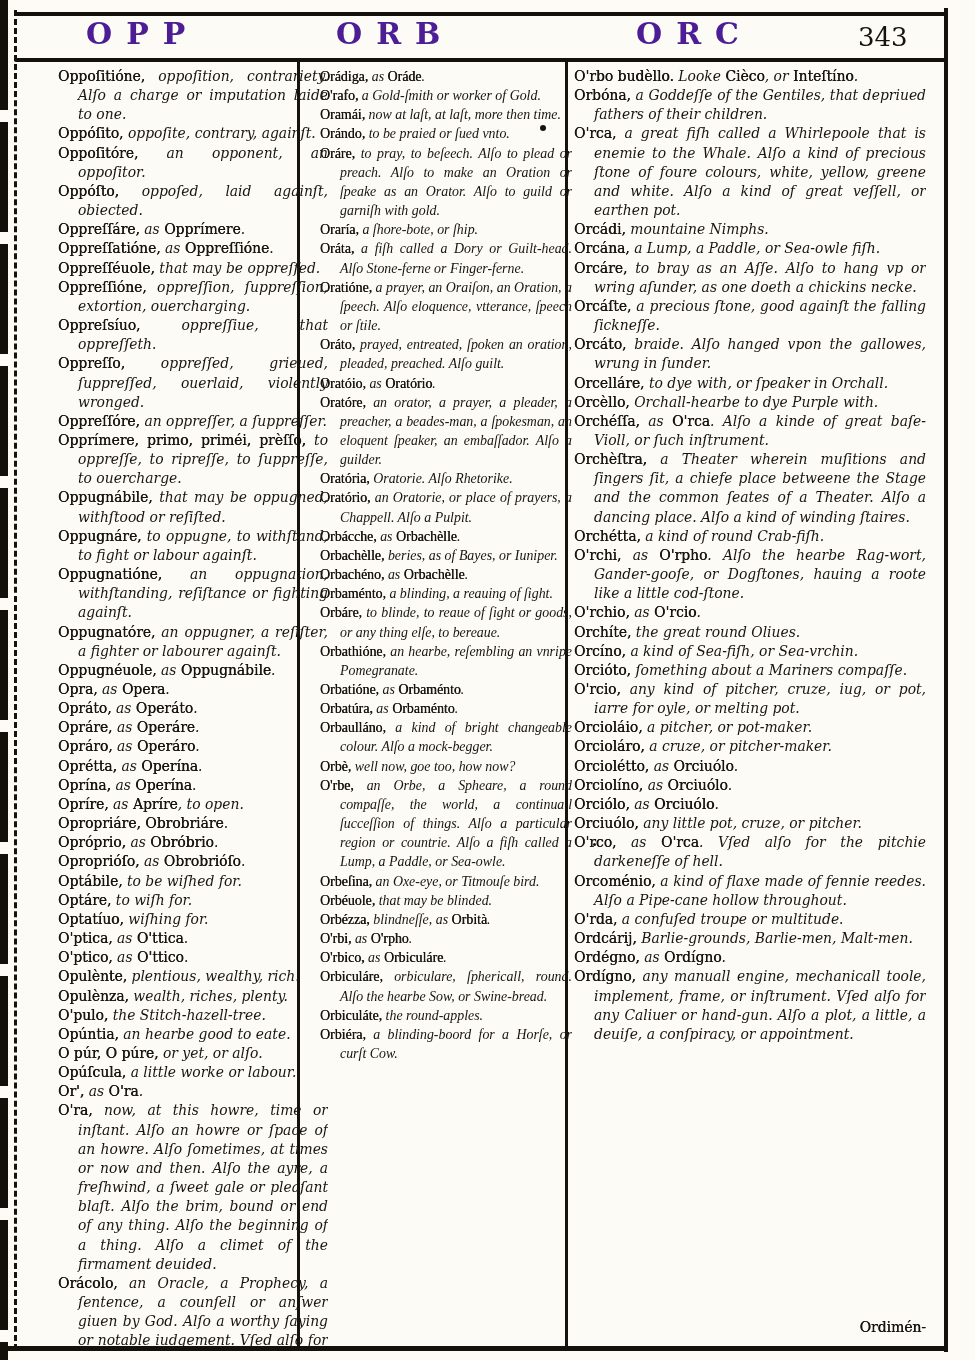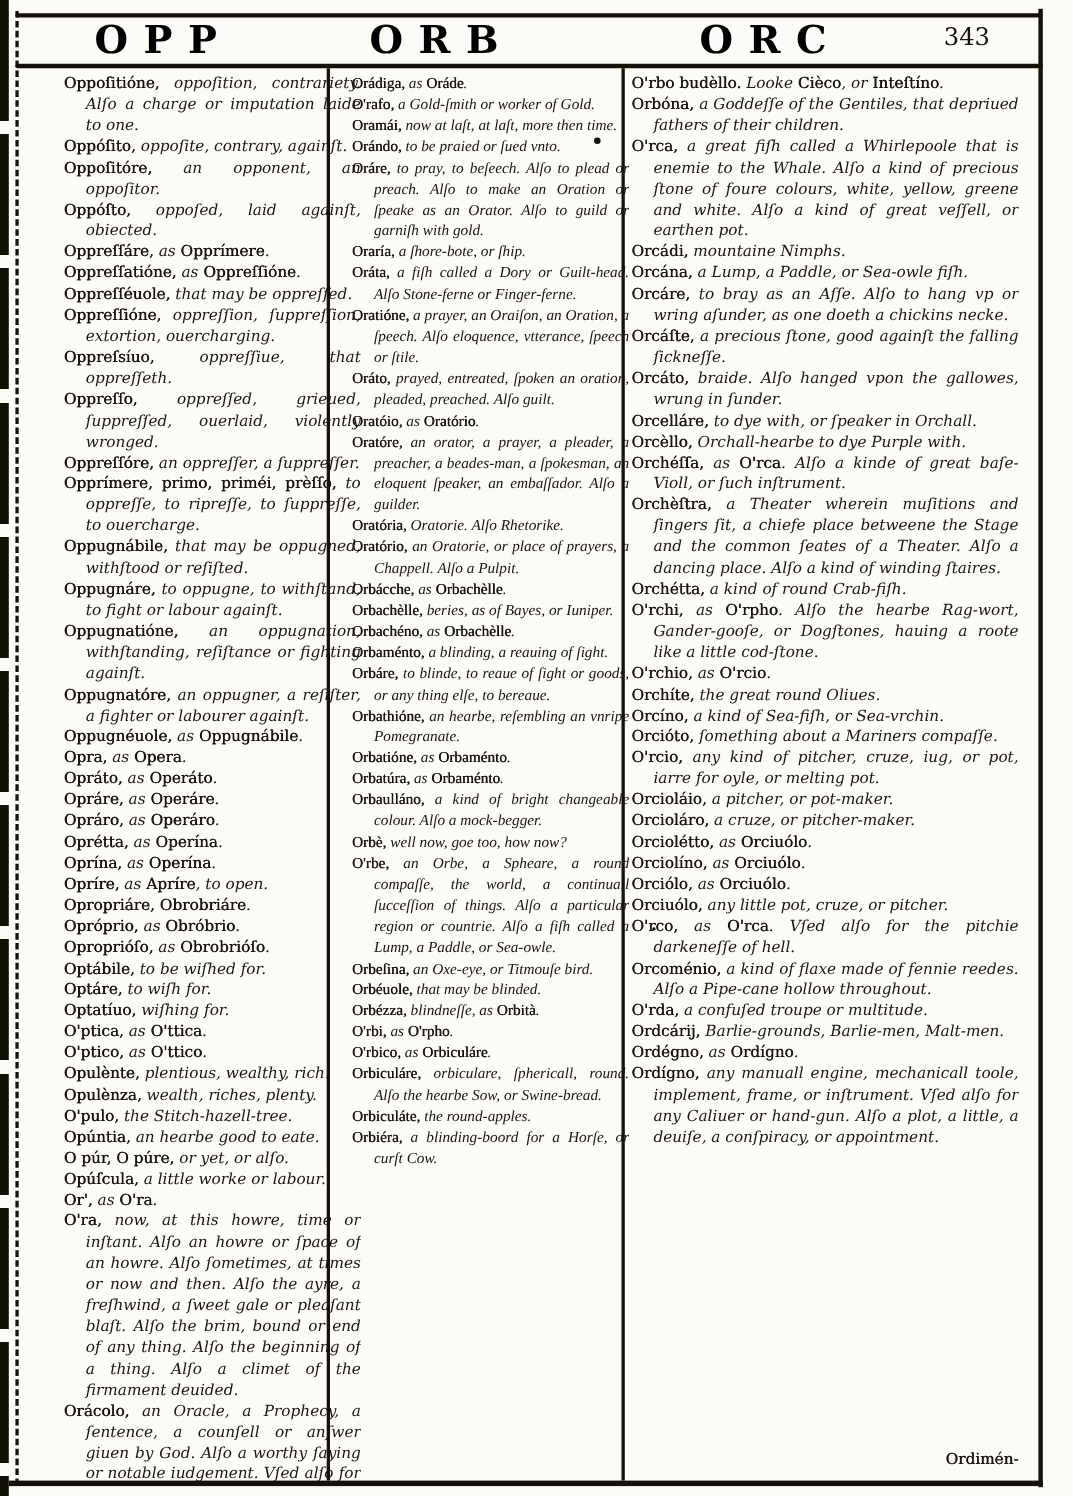--- a/index.html
+++ b/index.html
@@ -24,25 +24,25 @@
     position:absolute;left:944px;top:8px;width:4px;height:1344px;
     background:#14100a;
   }
   .rule{position:absolute;background:#14100a;}
   .rule-top{left:14px;top:12px;width:934px;height:4px;border-radius:2px;}
   .rule-head-bottom{left:14px;top:58px;width:934px;height:4px;border-radius:2px;}
   .rule-bottom{left:8px;top:1346px;width:940px;height:5px;}
   .col-divider{position:absolute;top:62px;width:2.5px;height:1284px;background:#17130c;}
   .header-label{
     position:absolute;top:16px;
-    font-size:35px;letter-spacing:14px;font-weight:bold;color:#000000;
+    font-size:30px;letter-spacing:14px;font-weight:bold;color:#4c1d95;
   }
   .page-number{
     position:absolute;top:22px;left:858px;
-    font-size:22px;color:#16120c;
+    font-size:26px;color:#16120c;
   }
   .col{
     position:absolute;top:67px;height:1280px;overflow:hidden;
   }
   .entry{
     margin:0;
     font-size:13.9px;line-height:19.15px;
     text-align:justify;
     text-indent:-20px;padding-left:20px;
   }

